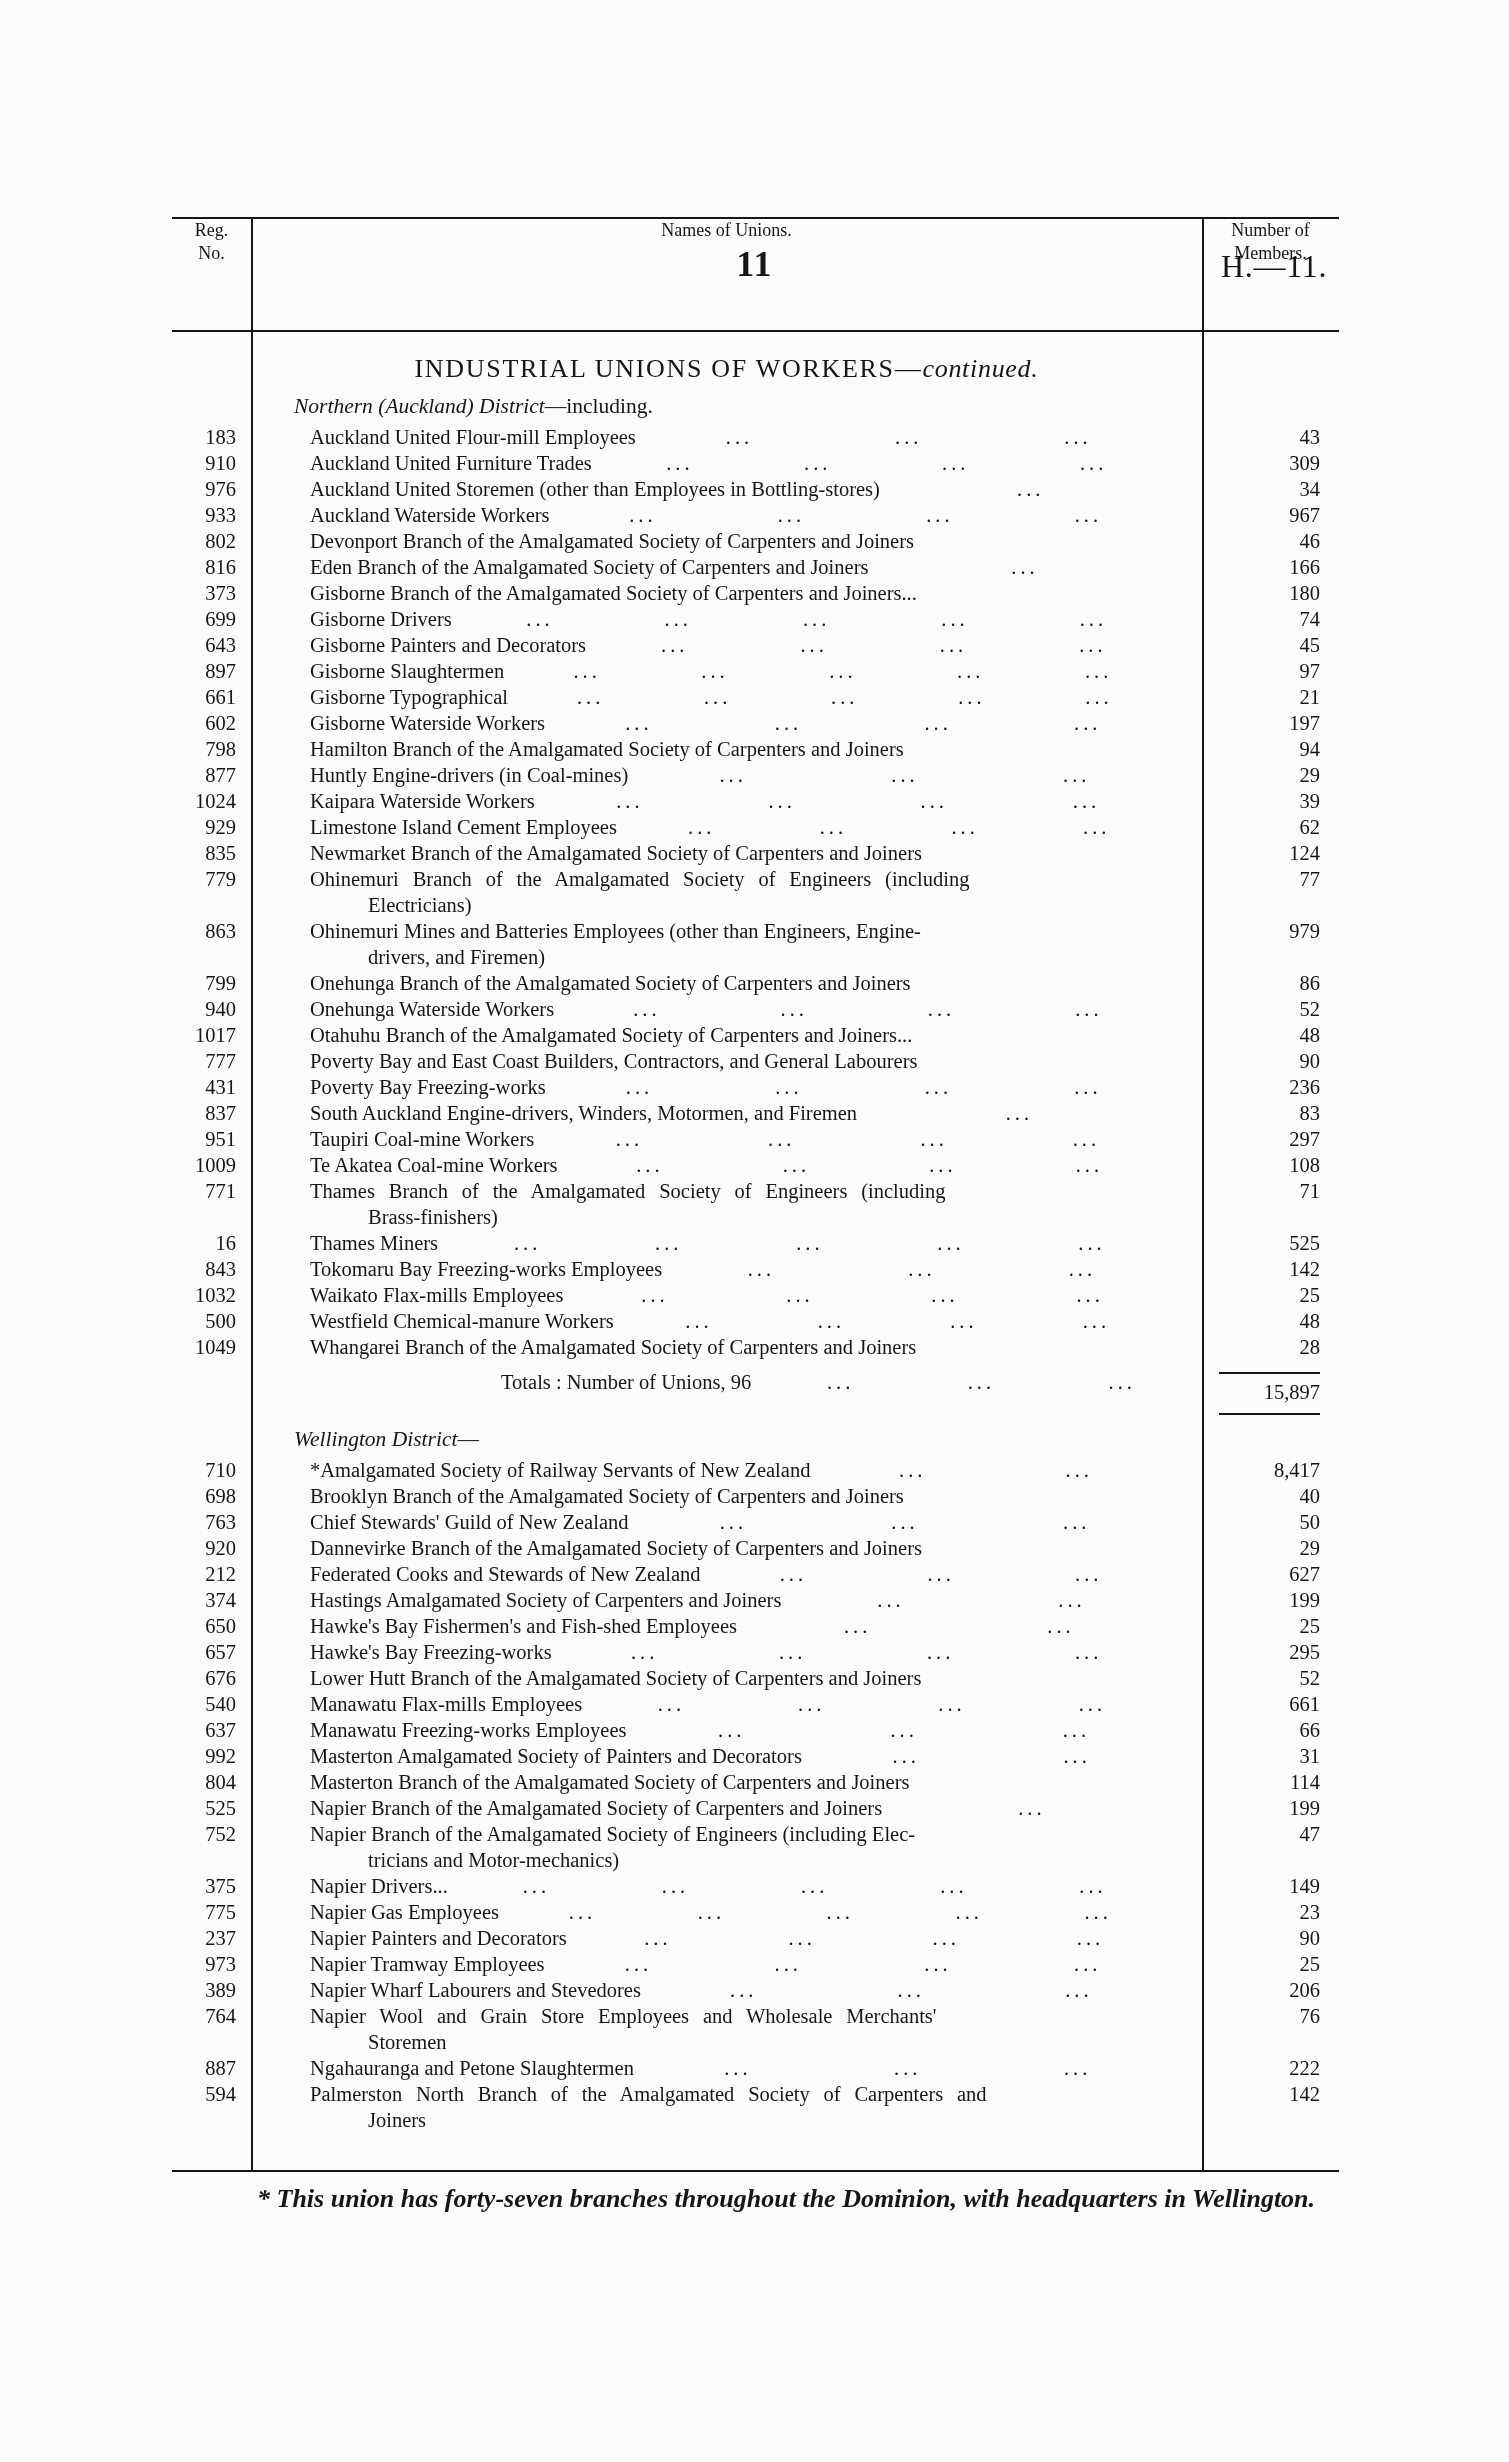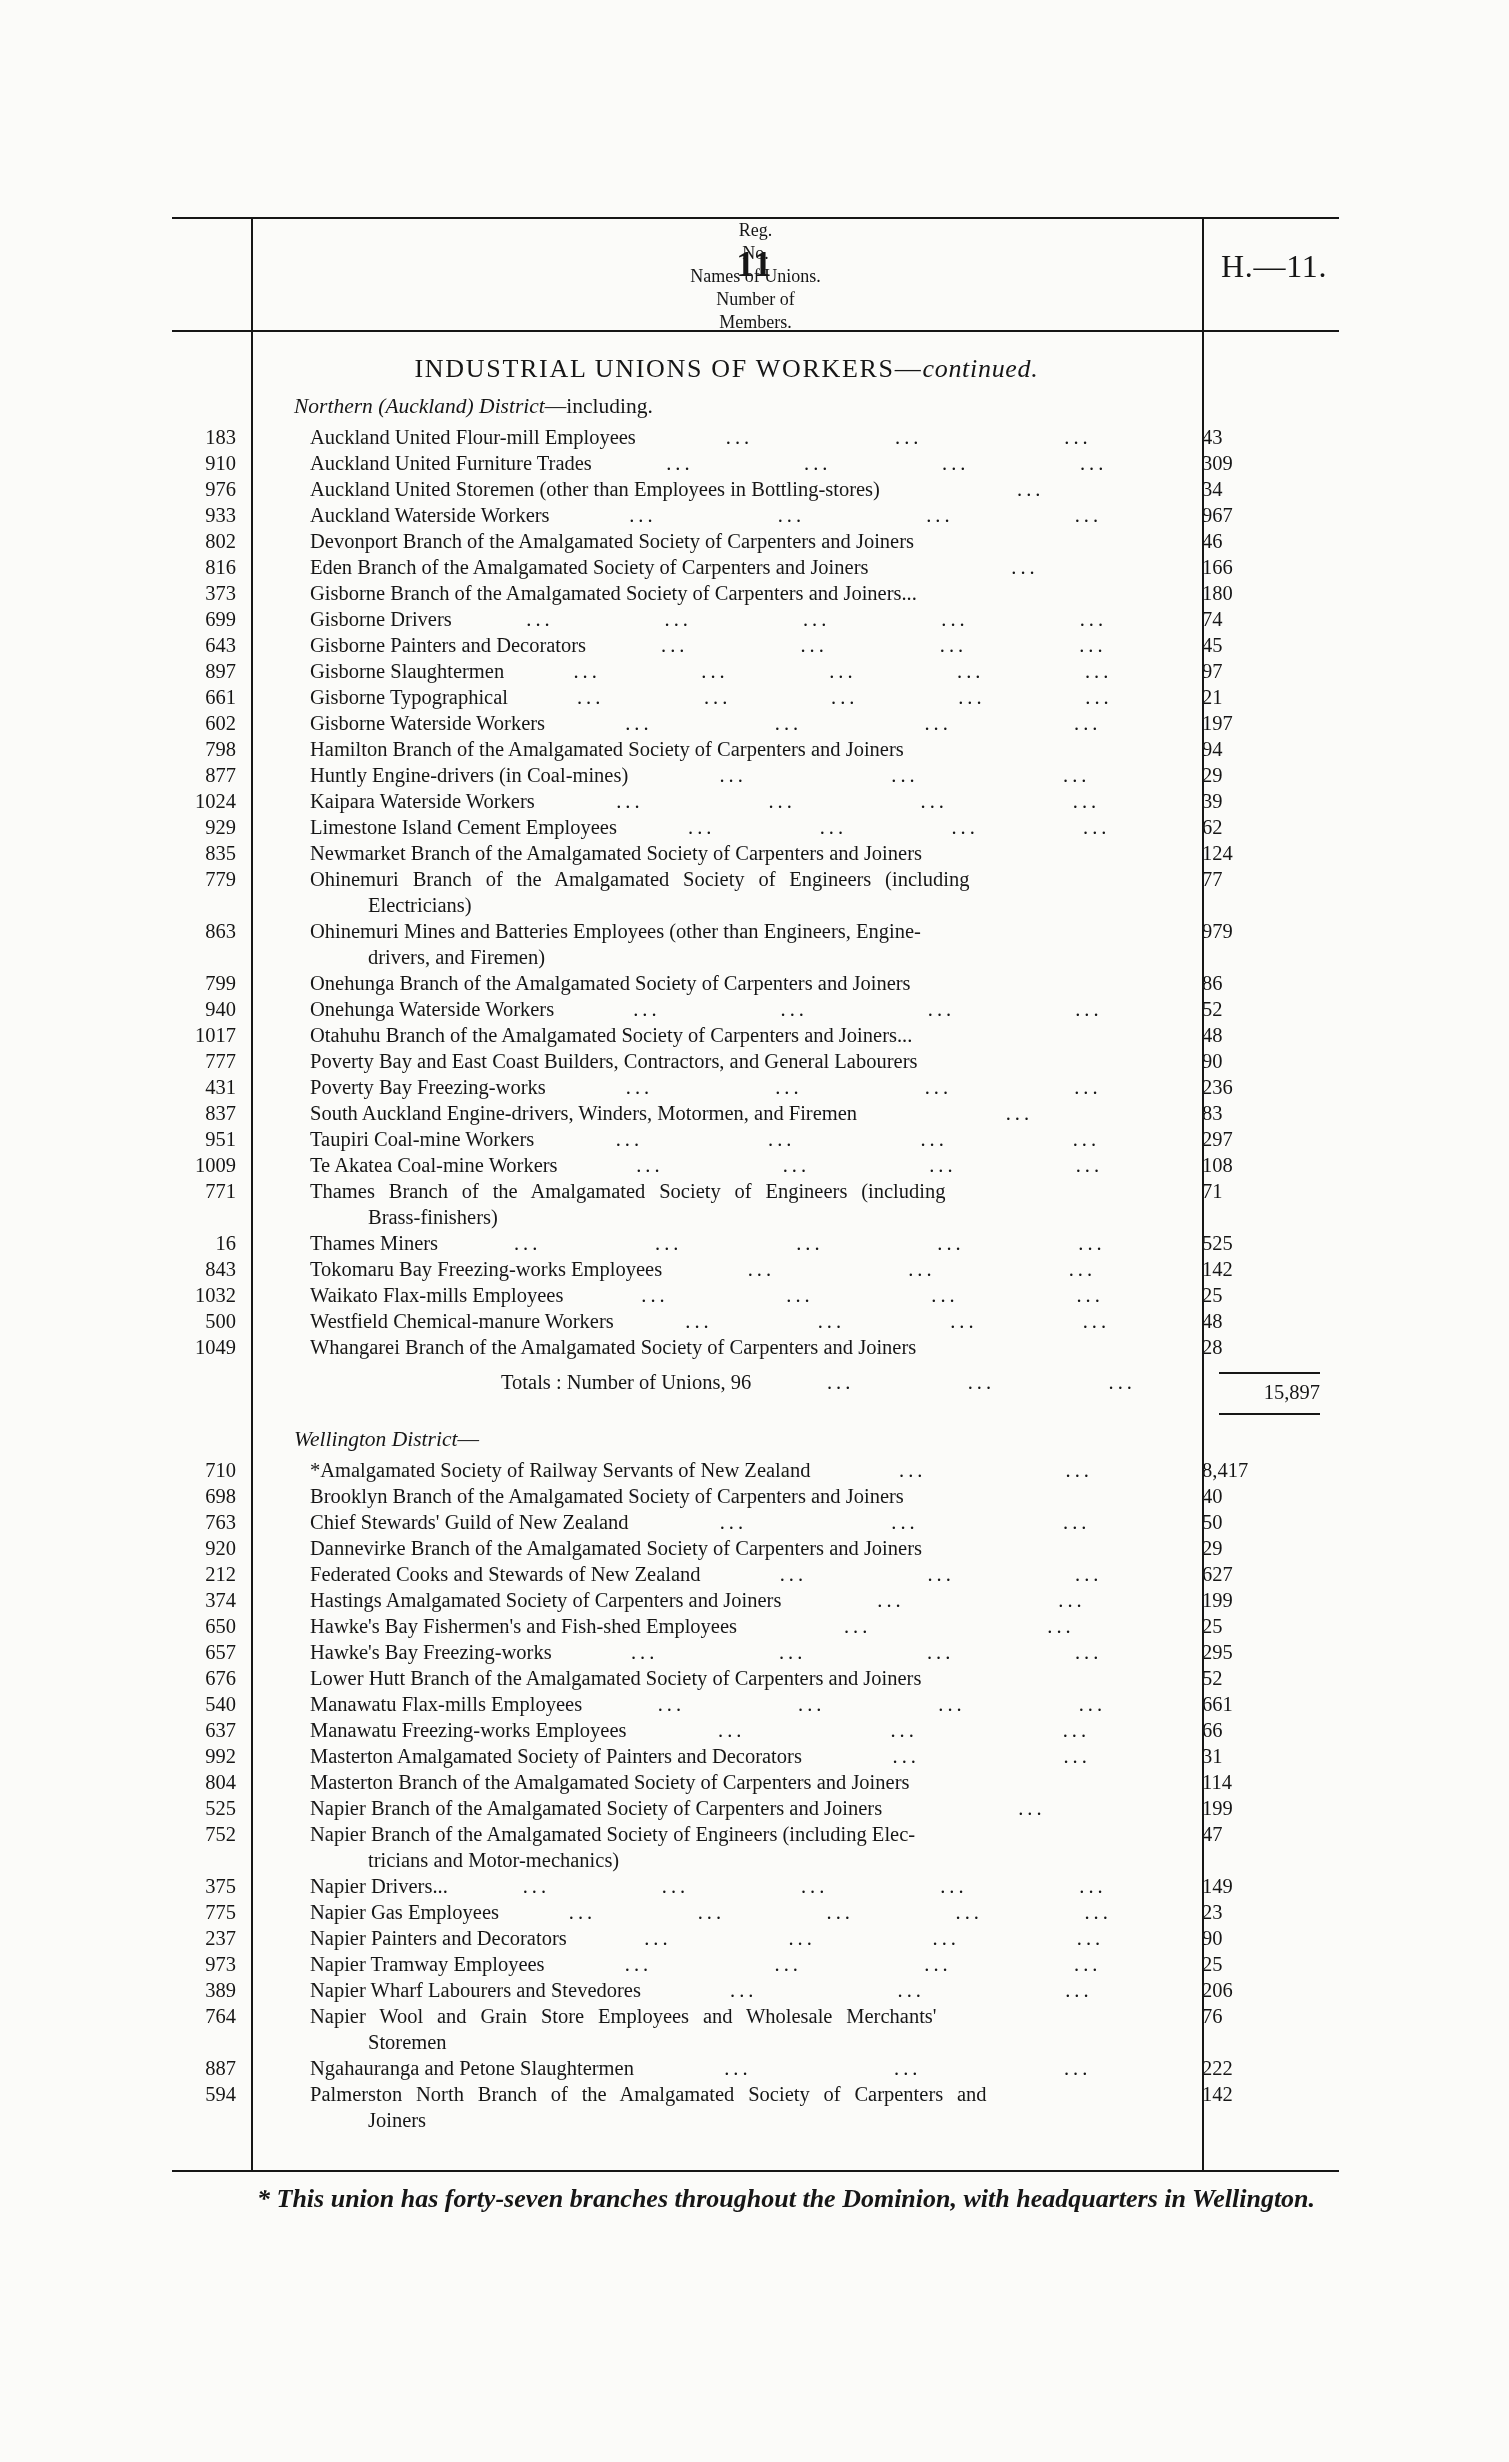--- a/index.html
+++ b/index.html
@@ -27,23 +27,23 @@
   .tbl{
     position:absolute;top:217px;left:172px;width:1167px;height:1955px;
     border-top:2.7px solid #161616;border-bottom:2.7px solid #161616;
     box-sizing:border-box;
   }
   .vline{position:absolute;top:0;bottom:0;width:2px;background:#161616;}
   .vline.v1{left:79px;}
   .vline.v2{left:1030px;}
 
   .thead{
-    height:113px;display:flex;align-items:center;
+    height:113px;display:flex;align-items:flex-start;
     border-bottom:2.7px solid #161616;box-sizing:border-box;
-    font-size:18px;line-height:23px;flex-direction:column;
+    font-size:18px;line-height:23px;
   }
   .h-reg{width:79px;text-align:center;}
   .h-names{flex:1;text-align:center;}
   .h-mem{width:137px;text-align:center;}
 
   .tbody{padding-top:21px;}
 
   .section-title{
     margin:0 137px 6.7px 79px;
     text-align:center;
@@ -62,21 +62,21 @@
     display:flex;align-items:flex-start;
     font-size:20.5px;line-height:26px;
   }
   .c-reg{width:79px;text-align:right;padding-right:15px;box-sizing:border-box;}
   .c-name{flex:1;padding-left:59px;box-sizing:border-box;display:flex;align-items:baseline;min-width:0;}
   .row.two .c-name{display:block;}
   .l2{padding-left:58px;}
   .wide{word-spacing:8.7px;}
   .leaders{flex:1;display:flex;justify-content:space-around;margin:0 9.4px 0 19px;}
   .dg{letter-spacing:4px;}
-  .c-mem{width:137px;padding-right:19px;box-sizing:border-box;margin-left:30px;}
+  .c-mem{width:137px;text-align:right;padding-right:19px;box-sizing:border-box;margin-left:30px;}
 
   .totals-row{display:flex;align-items:flex-start;margin-top:9.4px;margin-bottom:10.8px;
     font-size:20.5px;line-height:26px;}
   .totals-row .c-name{padding-left:59px;}
   .t-label{margin-left:191px;white-space:nowrap;}
   .t-mem{width:137px;box-sizing:border-box;padding-right:19px;display:flex;
     flex-direction:column;align-items:flex-end;}
   .trule{width:101px;border-top:2px solid #161616;}
   .trule.first{margin:2.7px 0 5.4px 0;}
   .trule.last{margin:8px 0 0 0;}

